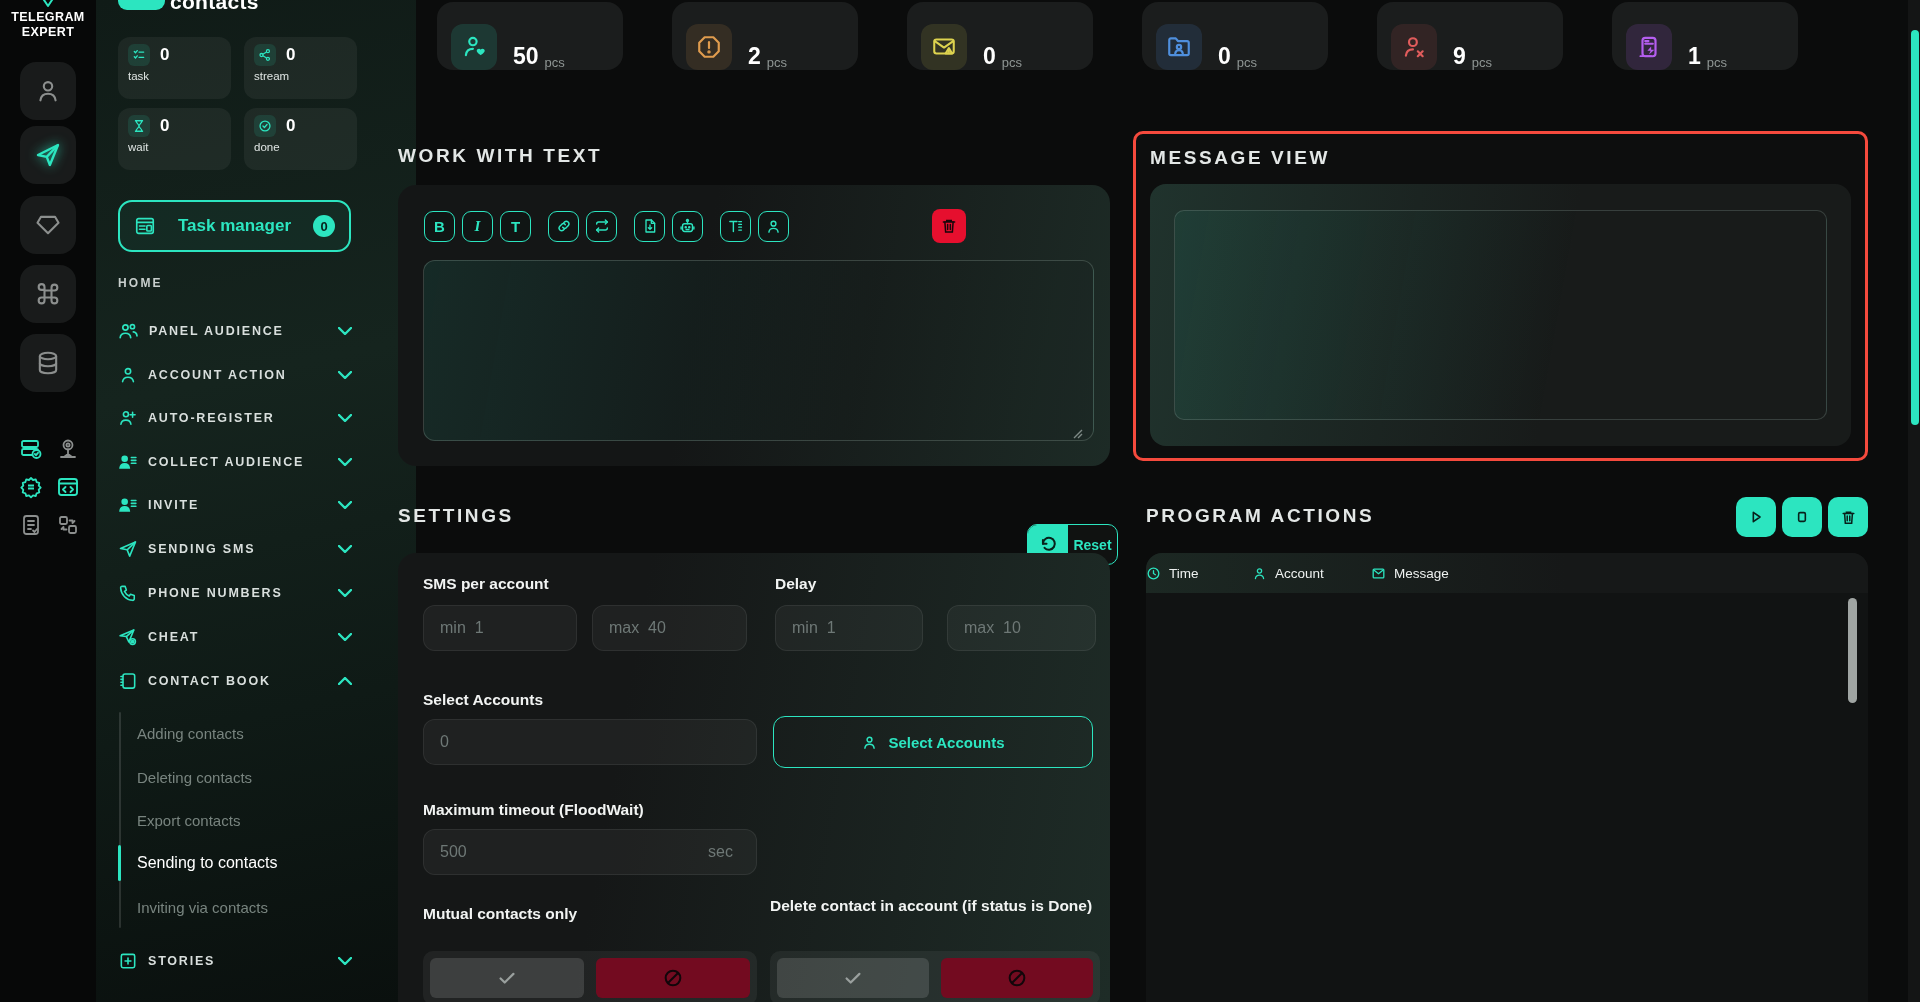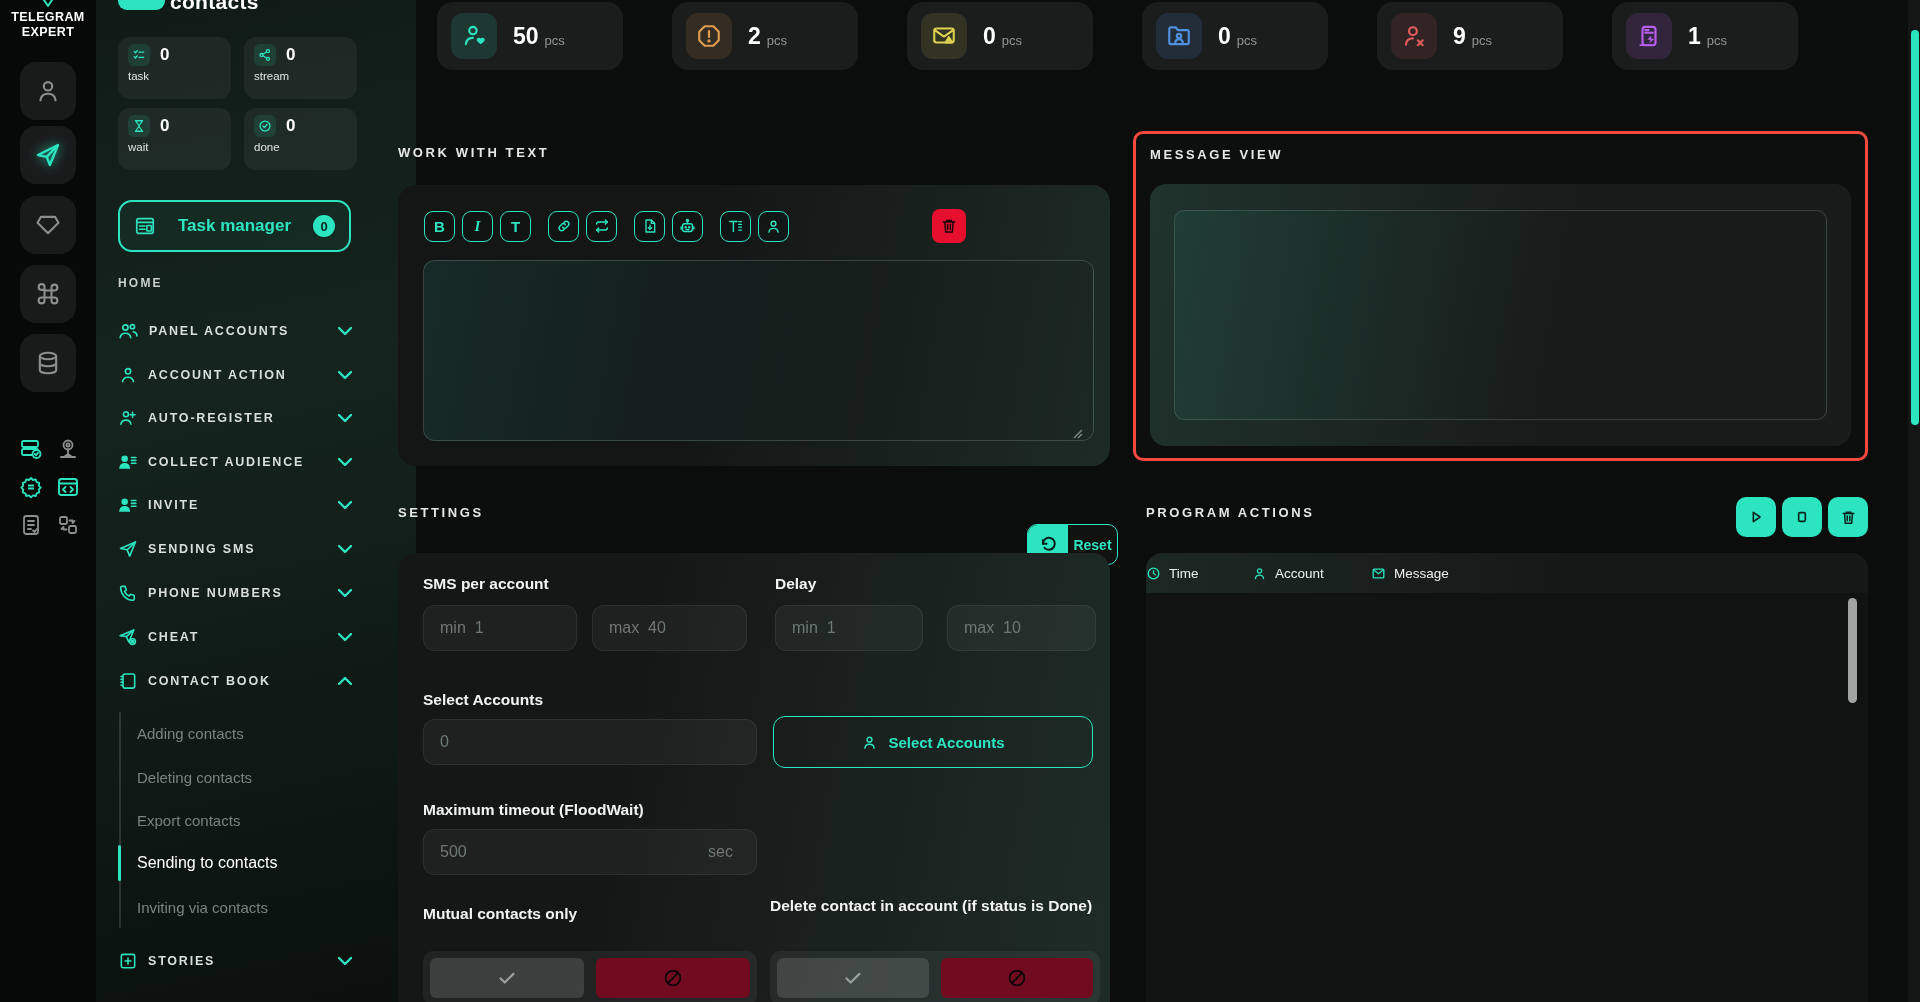--- a/index.html
+++ b/index.html
@@ -31,26 +31,26 @@
   .task-mgr-badge { width:22px; height:22px; border-radius:50%; background:#2ce5c0; color:#06231c; font-weight:800; font-size:13px; display:flex; align-items:center; justify-content:center; }
   .sb-home { position:absolute; left:22px; top:276px; color:#c8cfcd; font-weight:800; font-size:12px; letter-spacing:2.2px; }
   .nav-item { position:absolute; left:0; width:284px; height:44px; display:flex; align-items:center; padding:0 28px 0 22px; gap:10px; cursor:pointer; }
   .nav-label { flex:1; color:#d9dfdd; font-weight:800; font-size:12.5px; letter-spacing:1.8px; }
   .sub-rail { position:absolute; left:23px; top:712px; width:2px; height:216px; background:rgba(255,255,255,.13); border-radius:2px; }
   .sub-item { position:absolute; left:41px; width:220px; height:44px; display:flex; align-items:center; color:#78847f; font-size:15px; cursor:pointer; }
   .sub-item.active { color:#ffffff; font-size:16px; }
   .sub-active-bar { position:absolute; left:22px; top:845px; width:3px; height:36px; background:#2ce5c0; border-radius:2px; }
 
   
-  .stat-card { position:absolute; top:2px; width:186px; height:68px; border-radius:16px; background:#1b1d1d; display:flex; align-items:center; padding:0 14px; }
+  .stat-card { position:absolute; top:2px; width:186px; height:68px; border-radius:16px; background:#1b1d1d; display:flex; align-items:flex-end; padding:0 14px; }
   .stat-chip { width:46px; height:46px; border-radius:12px; display:flex; align-items:center; justify-content:center; }
   .stat-val { color:#fff; font-weight:800; font-size:23px; margin-left:16px; }
   .stat-unit { color:#8f9694; font-size:13px; margin-left:6px; margin-top:8px; }
 
-  .sec-title { position:absolute; color:#e3e7e6; font-weight:800; font-size:13px; letter-spacing:2.6px; }
+  .sec-title { position:absolute; color:#e3e7e6; font-weight:800; font-size:19px; letter-spacing:2.6px; }
 
   .wwt-panel { position:absolute; left:398px; top:185px; width:712px; height:281px; border-radius:18px;
     background:linear-gradient(100deg,#141616 42%, #1d2b26 100%); }
   .tb-btn { width:31px; height:31px; border-radius:9px; border:1.5px solid #2ce5c0; background:rgba(10,20,18,.35);
     color:#2ce5c0; font-weight:800; font-size:15px; display:flex; align-items:center; justify-content:center; cursor:pointer; }
   .tb-group { display:flex; gap:7px; }
   .toolbar { position:absolute; left:26px; top:24px; display:flex; gap:17px; align-items:center; }
   .tb-del { width:34px; height:34px; border-radius:8px; background:#e60f2e; border:none; display:flex; align-items:center; justify-content:center; cursor:pointer; margin-left:126px; }
   .wwt-textarea { position:absolute; left:25px; top:75px; width:671px; height:181px; border-radius:12px;
     border:1px solid rgba(125,145,138,.35); background:linear-gradient(100deg, rgba(44,229,192,.10), rgba(18,20,20,.05) 65%);
@@ -246,21 +246,21 @@
 
     <div class="sb-home">HOME</div>
 
     <div class="nav-item" style="top:309px">
       <svg width="21" height="21" viewBox="0 0 24 24" fill="none" stroke="#2ce5c0" stroke-width="1.9" stroke-linecap="round">
           <circle cx="8.5" cy="7.5" r="3"></circle>
           <path d="M2.5 19 c.4-3.4 2.8-5 6-5 s5.6 1.6 6 5"></path>
           <circle cx="16.5" cy="6.5" r="2.4"></circle>
           <path d="M17.5 12.5 c2.6.3 4 2 4.2 4.5"></path>
         </svg>
-      <span class="nav-label">PANEL ACCOUNTS</span>
+      <span class="nav-label">PANEL AUDIENCE</span>
       <svg width="14" height="8" viewBox="0 0 14 8">
           <polyline points="1,1 7,7 13,1" fill="none" stroke="#2ce5c0" stroke-width="2.4" stroke-linecap="round" stroke-linejoin="round"></polyline>
         </svg>
     </div>
     <div class="nav-item" style="top:353px">
       <svg width="20" height="20" viewBox="0 0 24 24" fill="none" stroke="#2ce5c0" stroke-width="1.9" stroke-linecap="round">
           <circle cx="12" cy="7.5" r="3.2"></circle>
           <path d="M5.5 20 c.5-3.6 3-5.4 6.5-5.4 s6 1.8 6.5 5.4"></path>
         </svg>
       <span class="nav-label">ACCOUNT ACTION</span>

